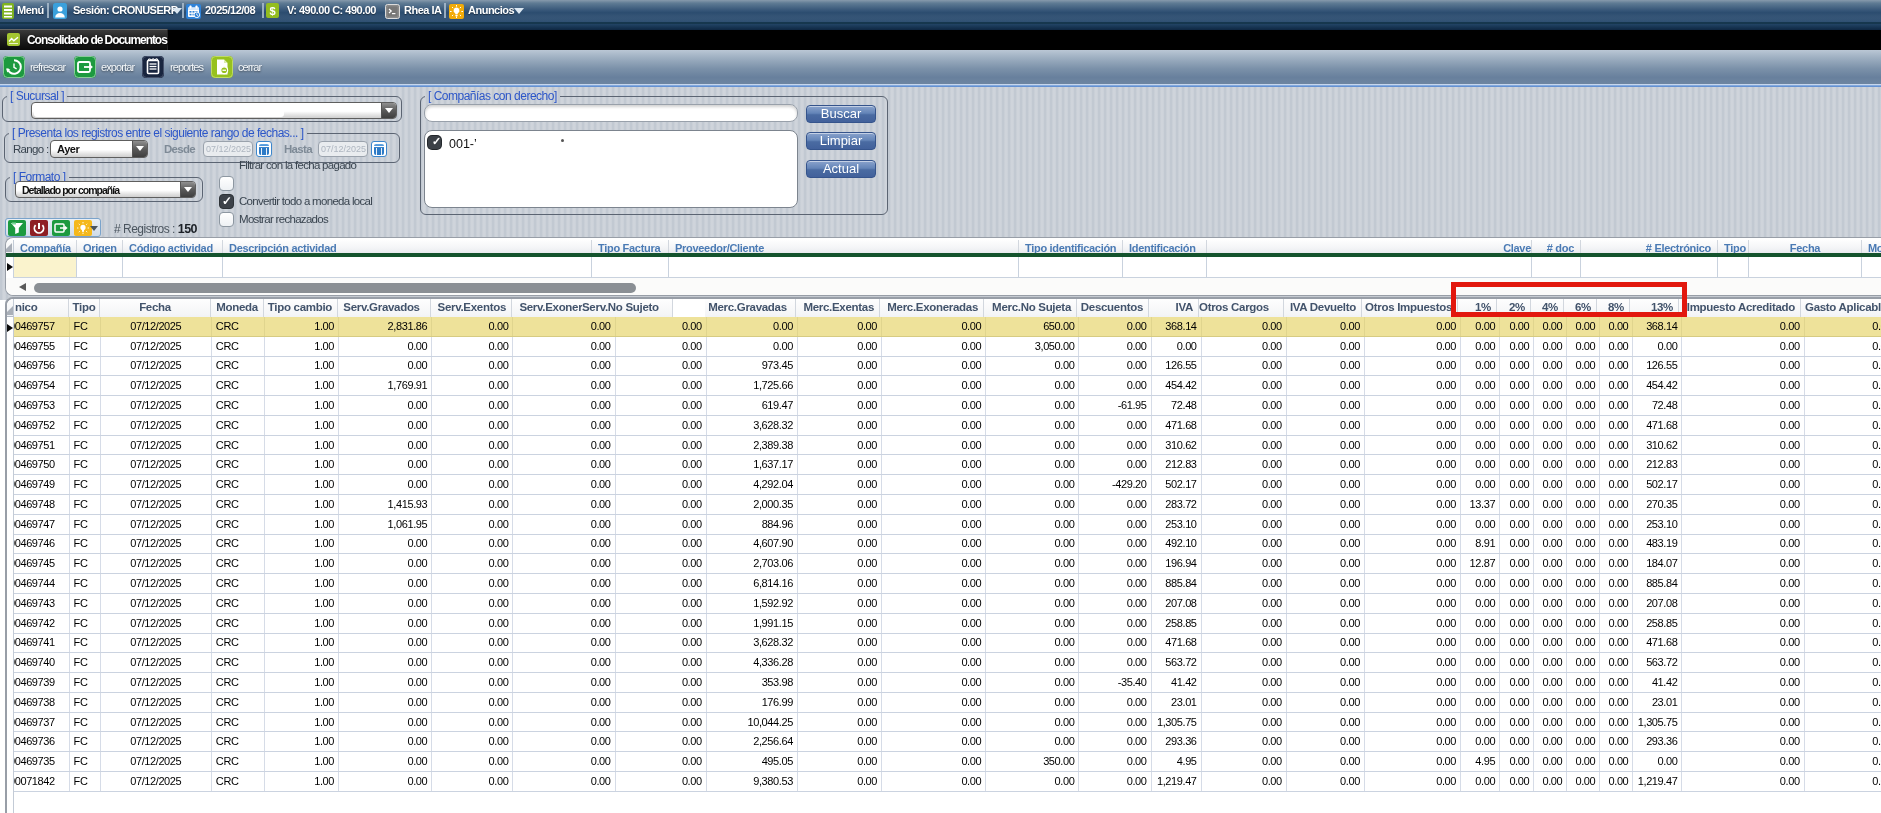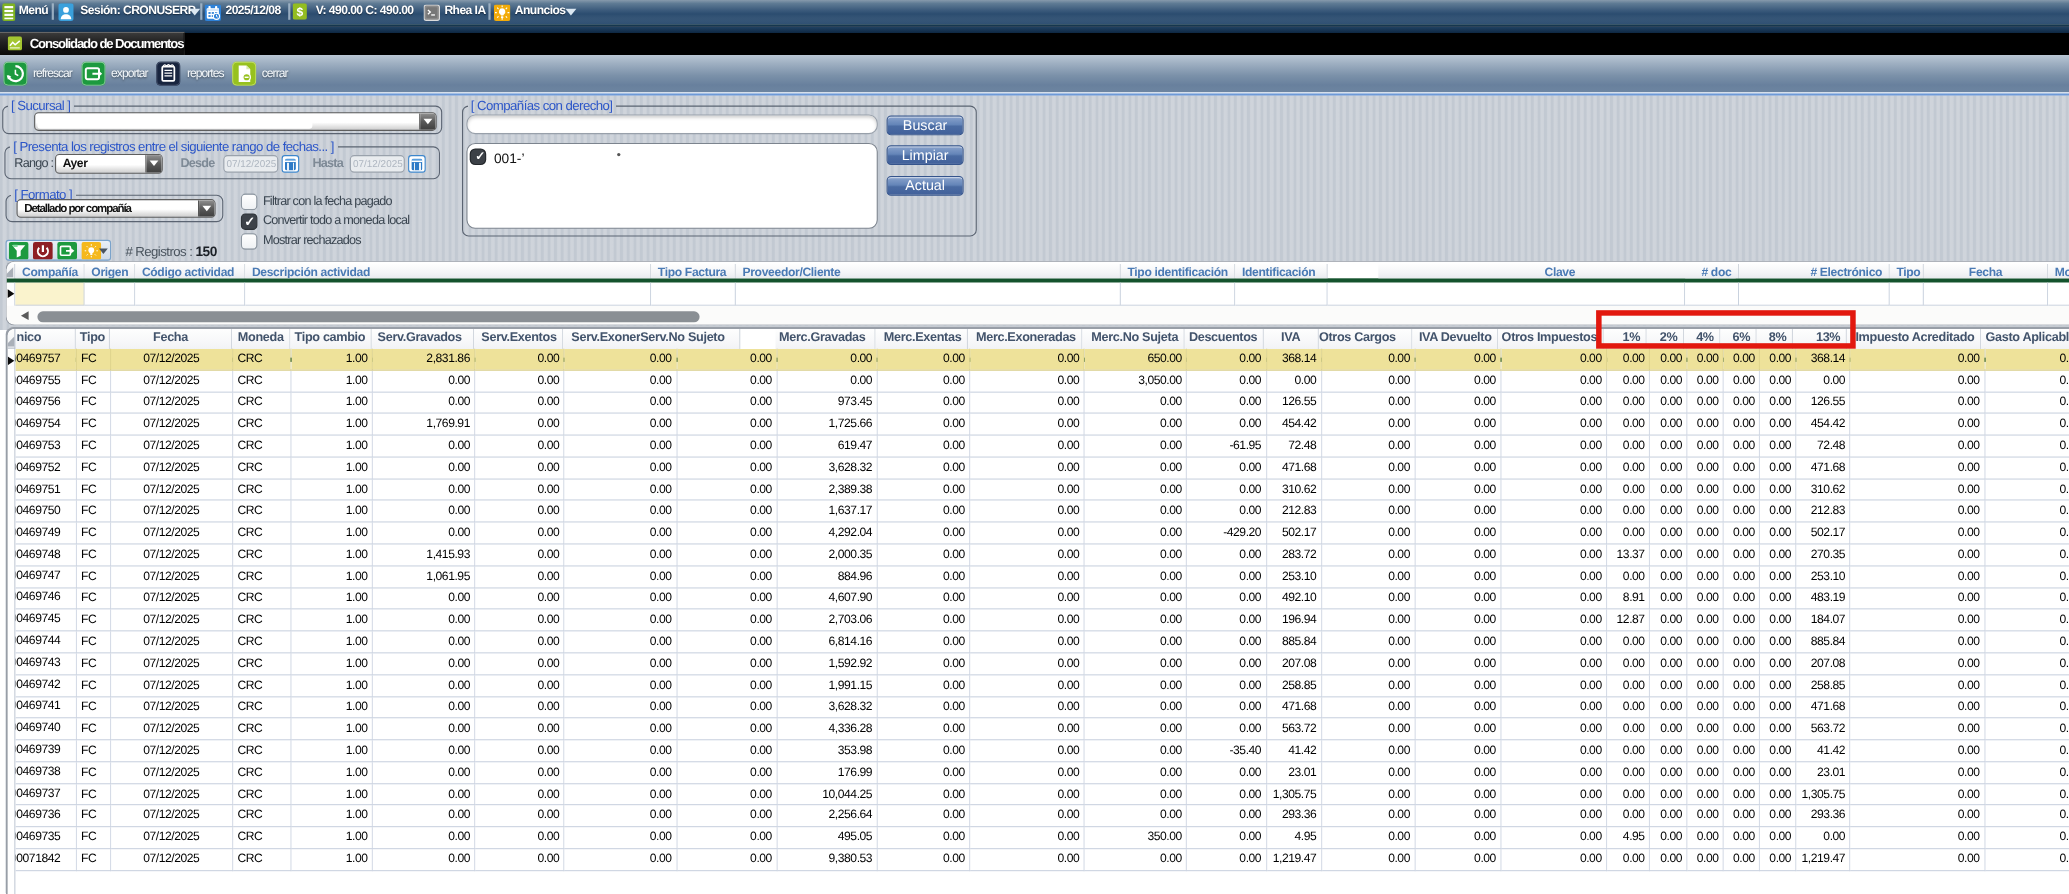--- a/index.html
+++ b/index.html
@@ -192,21 +192,21 @@
 <div class="dinp abs" style="left:318px;top:141px;width:50px">07/12/2025</div>
 <div class="calbtn abs" style="left:371px;top:141px"></div>
 <fieldset class="fs" style="left:5px;top:170px;width:198px;height:32px">
     <legend>[ Formato ]</legend>
   </fieldset>
 <div class="combo abs" style="left:15px;top:181px;width:181px;height:17px">
     <div class="val" style="font-size:10.5px;letter-spacing:-1px">Detallado por compañía</div>
     <div class="btn"></div>
   </div>
 <div class="cb abs" style="left:219px;top:176px"></div>
-<div class="flabel" style="left:239px;top:177px">Filtrar con la fecha pagado</div>
+<div class="flabel" style="left:239px;top:159px">Filtrar con la fecha pagado</div>
 <div class="cb on abs" style="left:219px;top:194px"></div>
 <div class="flabel" style="left:239px;top:195px">Convertir todo a moneda local</div>
 <div class="cb abs" style="left:219px;top:212px"></div>
 <div class="flabel" style="left:239px;top:213px">Mostrar rechazados</div>
 <div class="abs" style="left:5px;top:218px;width:96px;height:19px;border:1px solid #7aa3cb;border-radius:3px;background:linear-gradient(#e9eff6,#cfdbe8)"></div>
 <svg class="abs" style="left:8px;top:220px" width="18" height="16" viewBox="0 0 18 16">
     <rect width="18" height="16" rx="2" fill="#1d9a3f"></rect>
     <path d="M3 3h12l-4.2 5v4.5l-3.6 1.5V8z" fill="#fff"></path>
     <rect x="4" y="2.5" width="4" height="2" fill="#7fd89a"></rect>
   </svg>
@@ -258,21 +258,21 @@
           <div class="diag" style="right:1px;bottom:1px"></div>
         </div>
 <div class="hcell g1h" style="left:8px;width:63px;line-height:17px;text-align:left;padding-left:6px">Compañía</div>
 <div class="hcell g1h" style="left:71px;width:46px;line-height:17px;text-align:left;padding-left:6px">Origen</div>
 <div class="hcell g1h" style="left:117px;width:100px;line-height:17px;text-align:left;padding-left:6px">Código actividad</div>
 <div class="hcell g1h" style="left:217px;width:369px;line-height:17px;text-align:left;padding-left:6px">Descripción actividad</div>
 <div class="hcell g1h" style="left:586px;width:77px;line-height:17px;text-align:left;padding-left:6px">Tipo Factura</div>
 <div class="hcell g1h" style="left:663px;width:350px;line-height:17px;text-align:left;padding-left:6px">Proveedor/Cliente</div>
 <div class="hcell g1h" style="left:1013px;width:104px;line-height:17px;text-align:left;padding-left:6px">Tipo identificación</div>
 <div class="hcell g1h" style="left:1117px;width:84px;line-height:17px;text-align:left;padding-left:6px">Identificación</div>
-<div class="hcell g1h" style="left:1247px;width:325px;line-height:17px;text-align:center;padding-left:6px">Clave</div>
+<div class="hcell g1h" style="left:1201px;width:325px;line-height:17px;text-align:right;padding-left:6px">Clave</div>
 <div class="hcell g1h" style="left:1526px;width:49px;line-height:17px;text-align:right;padding-right:6px"># doc</div>
 <div class="hcell g1h" style="left:1575px;width:137px;line-height:17px;text-align:right;padding-right:6px"># Electrónico</div>
 <div class="hcell g1h" style="left:1712px;width:31px;line-height:17px;text-align:left;padding-left:6px">Tipo</div>
 <div class="hcell g1h" style="left:1743px;width:113px;line-height:17px;text-align:center;">Fecha</div>
 <div class="hcell g1h" style="left:1856px;width:80px;line-height:17px;text-align:left;padding-left:6px">Moneda</div>
 </div>
 <div class="abs" style="left:0;top:19px;right:0;height:21px">
 <div class="fcell" style="left:0;width:8px;background:#fff;border-right:1px solid #c9d2de">
           <div class="arrowR" style="left:1px;top:6px"></div>
         </div>
@@ -313,21 +313,21 @@
 <div class="hcell g2h" style="left:250px;width:74px;line-height:17.5px;text-align:right;padding-right:5px">Tipo cambio</div>
 <div class="hcell g2h" style="left:324px;width:93px;line-height:17.5px;text-align:center;padding-right:5px">Serv.Gravados</div>
 <div class="hcell g2h" style="left:417px;width:81px;line-height:17.5px;text-align:right;padding-right:5px">Serv.Exentos</div>
 <div class="hcell g2h" style="left:498px;width:102px;line-height:17.5px;text-align:right;padding-right:5px">Serv.Exonerados</div>
 <div class="hcell g2h" style="left:568px;width:91px;line-height:17.5px;text-align:left;padding-right:22px">Serv.No Sujeto</div>
 <div class="hcell g2h" style="left:691px;width:91px;line-height:17.5px;text-align:center;padding-right:5px">Merc.Gravadas</div>
 <div class="hcell g2h" style="left:782px;width:84px;line-height:17.5px;text-align:right;padding-right:5px">Merc.Exentas</div>
 <div class="hcell g2h" style="left:866px;width:104px;line-height:17.5px;text-align:right;padding-right:5px">Merc.Exoneradas</div>
 <div class="hcell g2h" style="left:970px;width:93px;line-height:17.5px;text-align:right;padding-right:5px">Merc.No Sujeta</div>
 <div class="hcell g2h" style="left:1063px;width:72px;line-height:17.5px;text-align:right;padding-right:5px">Descuentos</div>
-<div class="hcell g2h" style="left:1135px;width:50px;line-height:17.5px;text-align:right;padding-right:16px">IVA</div>
+<div class="hcell g2h" style="left:1135px;width:50px;line-height:17.5px;text-align:right;padding-right:5px">IVA</div>
 <div class="hcell g2h" style="left:1185px;width:85px;line-height:17.5px;text-align:left;padding-right:5px">Otros Cargos</div>
 <div class="hcell g2h" style="left:1270px;width:78px;line-height:17.5px;text-align:right;padding-right:5px">IVA Devuelto</div>
 <div class="hcell g2h" style="left:1348px;width:96px;line-height:17.5px;text-align:right;padding-right:5px">Otros Impuestos</div>
 <div class="hcell g2h" style="left:1444px;width:39px;line-height:17.5px;text-align:right;padding-right:5px">1%</div>
 <div class="hcell g2h" style="left:1483px;width:34px;line-height:17.5px;text-align:right;padding-right:5px">2%</div>
 <div class="hcell g2h" style="left:1517px;width:33px;line-height:17.5px;text-align:right;padding-right:5px">4%</div>
 <div class="hcell g2h" style="left:1550px;width:33px;line-height:17.5px;text-align:right;padding-right:5px">6%</div>
 <div class="hcell g2h" style="left:1583px;width:33px;line-height:17.5px;text-align:right;padding-right:5px">8%</div>
 <div class="hcell g2h" style="left:1616px;width:49px;line-height:17.5px;text-align:right;padding-right:5px">13%</div>
 <div class="hcell g2h" style="left:1665px;width:122px;line-height:17.5px;text-align:right;padding-right:5px">Impuesto Acreditado</div>

